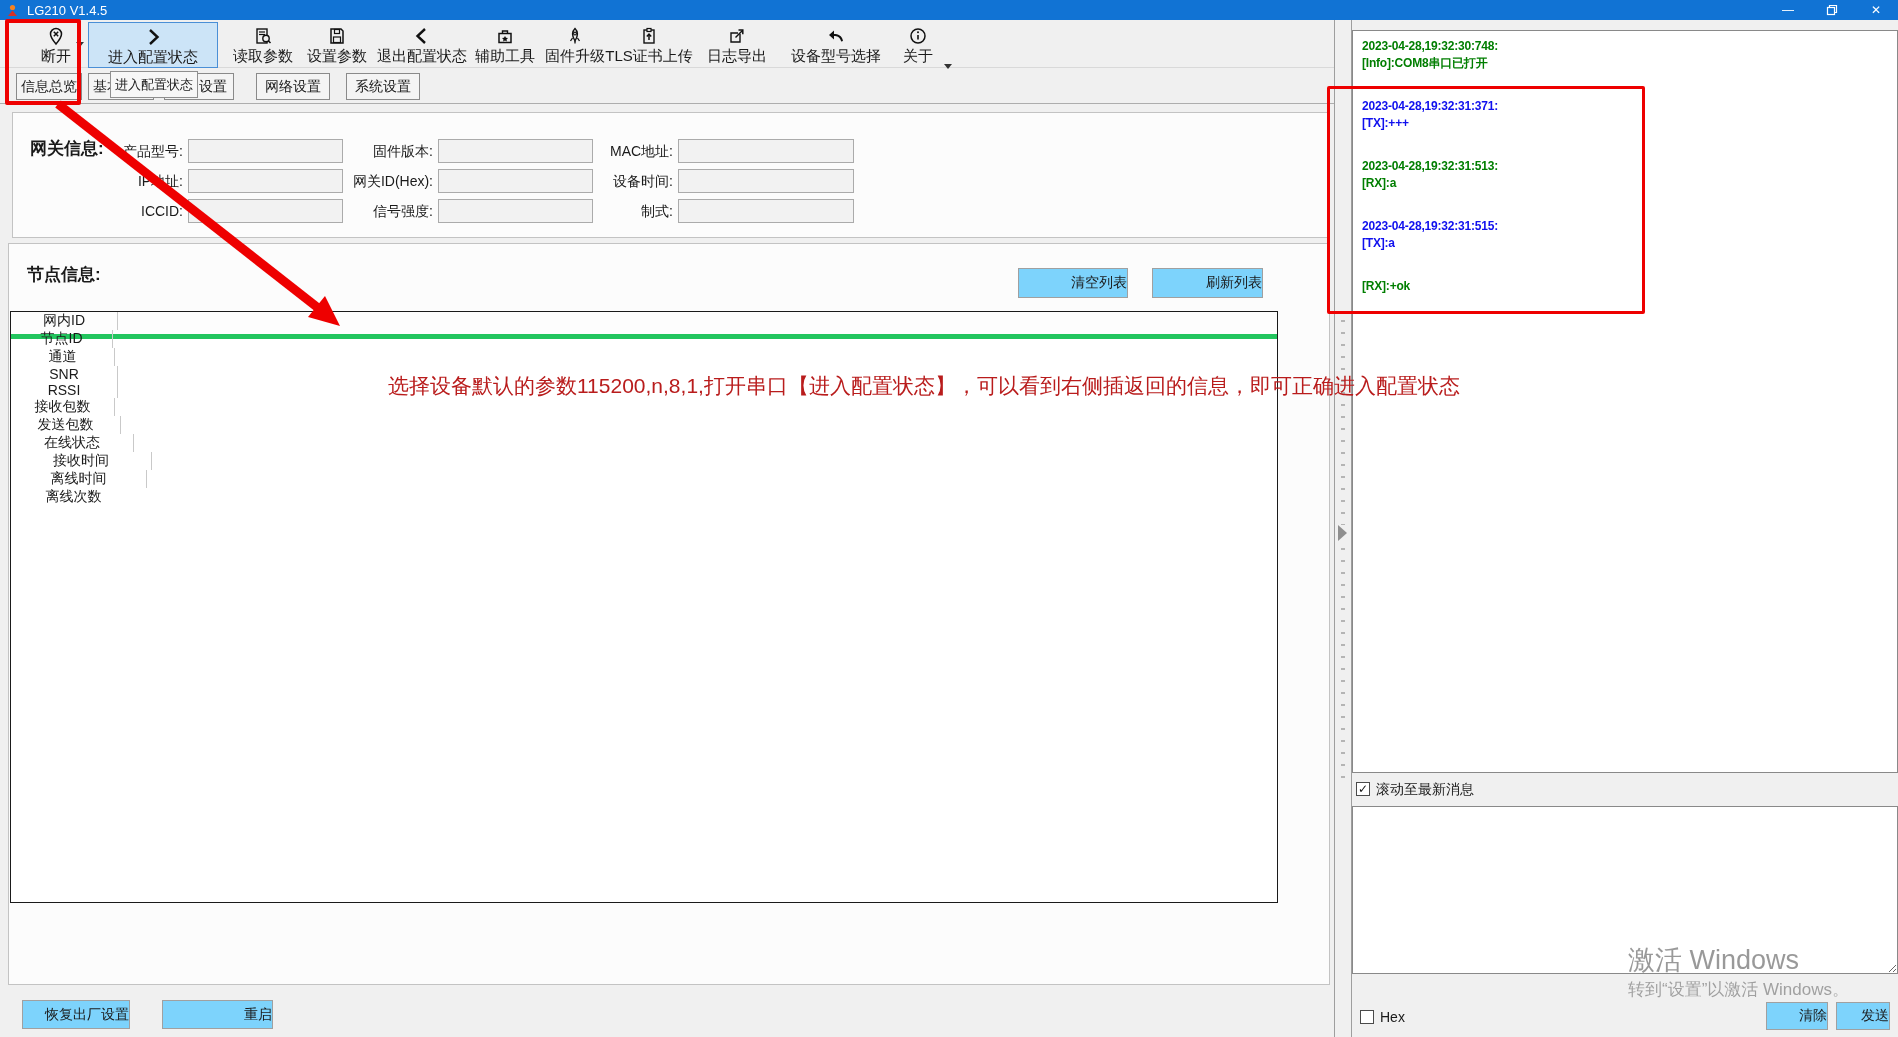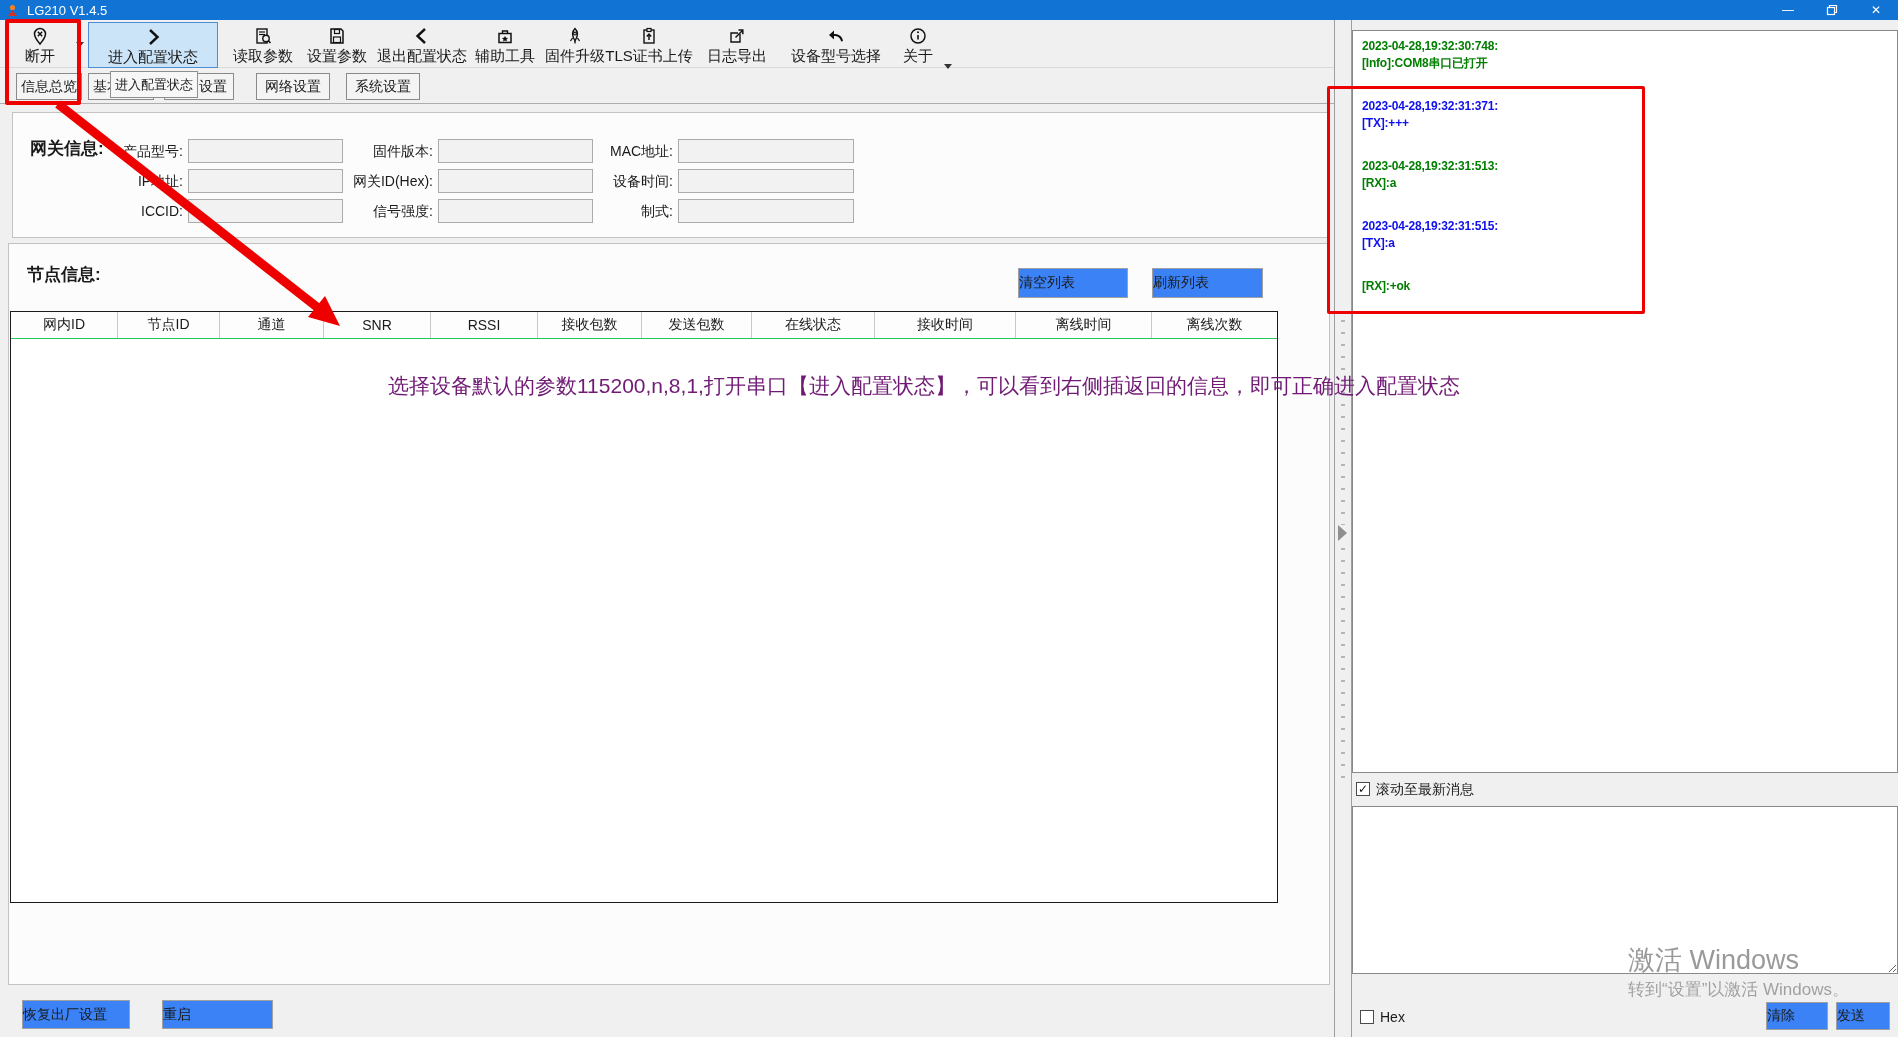--- a/index.html
+++ b/index.html
@@ -31,26 +31,26 @@
   
   .gateway-box{position:absolute;left:12px;top:112px;width:1318px;height:126px;background:#fcfcfc;border:1px solid #c3c3c3;}
   .nodes-box{position:absolute;left:8px;top:243px;width:1322px;height:742px;background:#fcfcfc;border:1px solid #c3c3c3;}
   .boxtitle{position:absolute;font-size:17px;font-weight:bold;}
   .flabel{position:absolute;width:160px;font-size:14px;text-align:right;line-height:24px;}
   .finput{position:absolute;height:24px;background:#f2f2f2;border:1px solid #ababab;font-size:13px;padding:2px 4px;}
   .c1l{left:23px}.c2l{left:273px}.c3l{left:513px}
   .c1i{left:188px;width:155px}.c2i{left:438px;width:155px}.c3i{left:678px;width:176px}
   .r1{top:139px}.r2{top:169px}.r3{top:199px}
 
-  .gbtn{position:absolute;background:#3b82f6;border:1px solid #a0a0a0;font-size:14px;
-    display:flex;align-items:center;justify-content:flex-start;}
+  .gbtn{position:absolute;background:#7dd3fc;border:1px solid #a0a0a0;font-size:14px;
+    display:flex;align-items:center;justify-content:flex-end;}
 
   
   .ntable{position:absolute;left:10px;top:311px;width:1268px;height:592px;background:#fff;border:1px solid #1a1a1a;}
-  .nhead{display:flex;height:27px;border-bottom:1px solid #22c55e;background:#fdfdfd;}
+  .nhead{display:flex;height:27px;border-bottom:5px solid #22c55e;background:#fdfdfd;flex-direction:column;}
   .nhead span{display:flex;align-items:center;justify-content:center;font-size:14px;border-right:1px solid #c9c9c9;height:100%;}
   .c0{width:107px}.cA{width:102px}.cB{width:104px}.cC{width:107px}.cD{width:107px}.cE{width:104px}
   .cF{width:110px}.cG{width:123px}.cH{width:141px}.cI{width:136px}.cJ{width:125px;border-right:none!important}
 
   
   .splitter{position:absolute;left:1334px;top:20px;width:18px;height:1017px;background:#f0f0f0;
     border-left:1px solid #9e9e9e;border-right:1px solid #9e9e9e;}
   .splitter .dots{position:absolute;left:6px;top:300px;width:4px;height:460px;
     background:repeating-linear-gradient(to bottom,#b5b5b5 0 2px,transparent 2px 12px);}
   .split-arrow{position:absolute;left:3px;top:505px;width:0;height:0;
@@ -69,21 +69,21 @@
 
   .sendbox{position:absolute;left:1352px;top:806px;width:546px;height:168px;background:#fff;border:1px solid #898989;}
 
   .watermark1{position:absolute;left:1628px;top:942px;font-size:27px;color:#808080;opacity:.8;}
   .watermark2{position:absolute;left:1628px;top:978px;font-size:17px;color:#8d8d8d;opacity:.8;}
 
   
   .red-rect{position:absolute;border:4px solid #ee0000;z-index:30;border-radius:2px;}
   .rect1{left:5px;top:19px;width:76px;height:86px;}
   .rect2{left:1327px;top:86px;width:318px;height:228px;border-width:3px;}
-  .anno-text{position:absolute;left:388px;top:372px;font-size:21px;color:#701a75;z-index:30;white-space:nowrap;}
+  .anno-text{position:absolute;left:388px;top:372px;font-size:21px;color:#b91c1c;z-index:30;white-space:nowrap;}
   .arrow-svg{position:absolute;left:0;top:0;z-index:29;pointer-events:none;}
 
   svg.icn{display:block;}
 </style>
 </head>
 <body>
 
 <div class="window">
 
   <div class="titlebar">
@@ -100,21 +100,21 @@
         <svg class="icn" width="12" height="12" viewBox="0 0 12 12">
             <polyline points="3.5,3.5 3.5,1.5 10.5,1.5 10.5,8.5 8.5,8.5" fill="none" stroke="#fff" stroke-width="1.2"></polyline>
             <rect x="1.5" y="3.5" width="7" height="7" fill="none" stroke="#fff" stroke-width="1.2"></rect>
           </svg>
       </div>
       <div class="win-btn">✕</div>
     </div>
   </div>
 
   <div class="toolbar">
-    <div class="tb-btn" style="left:8px;width:64px;">
+    <div class="tb-btn" style="left:24px;width:64px;">
       <span class="ticon">
         <svg class="icn" width="20" height="20" viewBox="0 0 20 20">
             <path d="M10 18 C10 18 4.5 11.5 4.5 8 a5.5 5.5 0 1 1 11 0 C15.5 11.5 10 18 10 18 Z" fill="none" stroke="#111" stroke-width="1.5"></path>
             <line x1="7.8" y1="5.8" x2="12.2" y2="10.2" stroke="#111" stroke-width="1.5"></line>
             <line x1="12.2" y1="5.8" x2="7.8" y2="10.2" stroke="#111" stroke-width="1.5"></line>
           </svg>
       </span>
       <span>断开</span>
     </div>
     <span class="caret" style="left:76px;top:22px;"></span>

